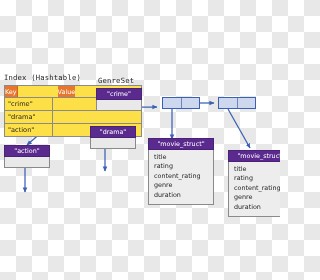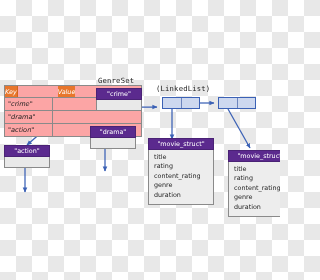--- a/index.html
+++ b/index.html
@@ -17,21 +17,21 @@
   #wires{position:absolute;left:0;top:0;width:280px;height:280px;pointer-events:none;}
 
   .caption{
     position:absolute;
     font-family:"DejaVu Sans Mono", monospace;
     font-size:7.2px;color:#1a1a1a;white-space:nowrap;
     letter-spacing:0.2px;
   }
 
   
-  .htable{position:absolute;border:1px solid #8a8a8a;background:#fca5a5;box-sizing:border-box;font-style:italic;}
+  .htable{position:absolute;border:1px solid #8a8a8a;background:#fde047;box-sizing:border-box;}
   .htable .hrow{display:flex;height:13px;box-sizing:border-box;}
   .htable .hrow.head{height:11px;}
   .htable .hcell{
     box-sizing:border-box;display:flex;align-items:center;
     font-size:6.6px;color:#1f1f1f;padding-left:3px;
     border-right:1px solid #8a8a8a;overflow:hidden;white-space:nowrap;
   }
   .htable .hcell.last{border-right:none;margin-left:40px;}
   .htable .hrow + .hrow{border-top:1px solid #8a8a8a;}
   .htable .hrow.head .hcell{
@@ -109,22 +109,22 @@
       <circle cx="51" cy="124" r="1.9"></circle>
       <circle cx="111" cy="107" r="1.9"></circle>
       <circle cx="105" cy="138" r="1.9"></circle>
       <circle cx="25" cy="158" r="1.9"></circle>
       <circle cx="172" cy="103" r="1.9"></circle>
       <circle cx="189" cy="103" r="1.9"></circle>
       <circle cx="228" cy="103" r="1.9"></circle>
     </g>
   </svg>
 
+  <div class="caption" style="left:4px;top:73px;">Index (Hashtable)</div>
   <div class="caption" style="left:98px;top:76px;text-align:center;">GenreSet</div>
-  <div class="caption" style="left:156px;top:84px;">(LinkedList)</div>
 
   <div class="htable" style="left:4px;top:85px;">
     <div class="hrow head">
       <div class="hcell">Key</div>
       <div class="hcell last">Value</div>
     </div>
     <div class="hrow">
       <div class="hcell col-key">"crime"</div>
       <div class="hcell col-val last"></div>
     </div>

